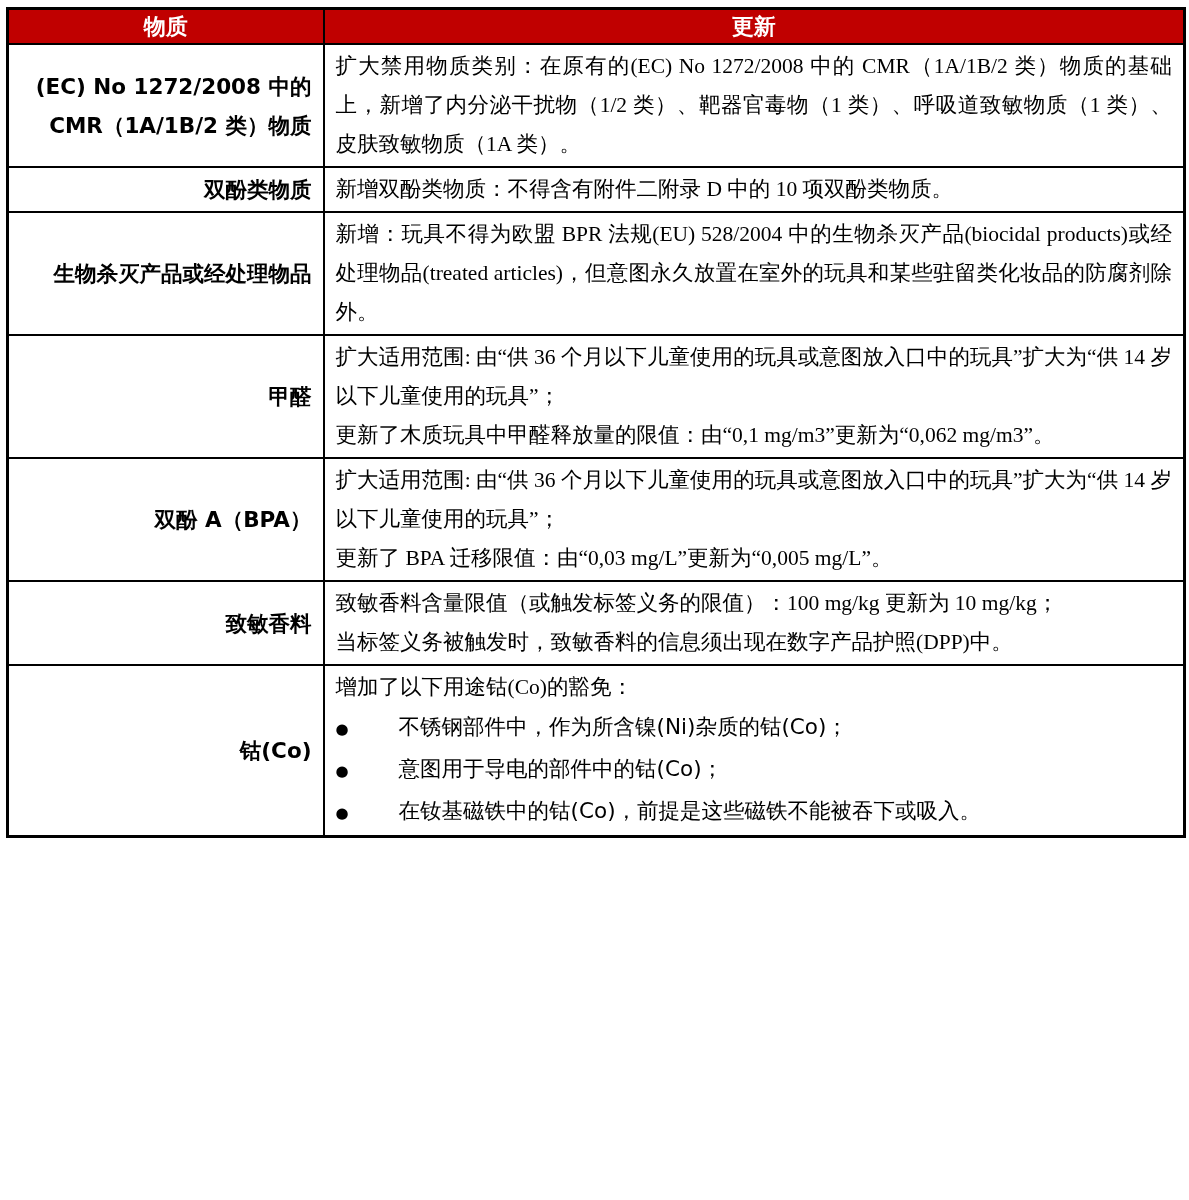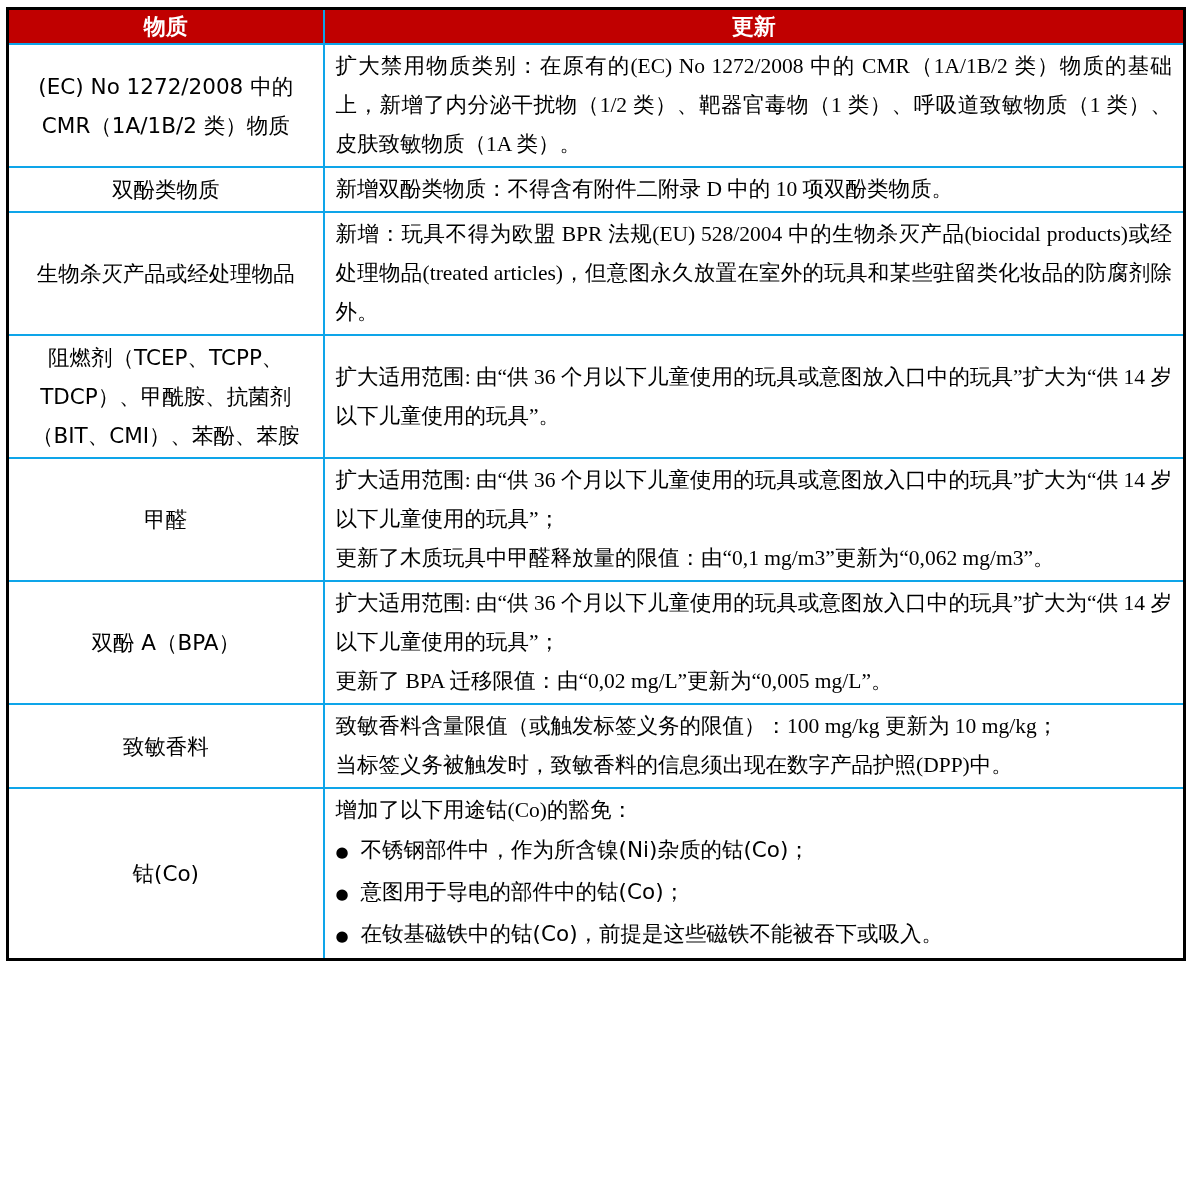--- a/index.html
+++ b/index.html
@@ -19,59 +19,61 @@
   }
   table.reg-table {
     width: 1177px;
     border-collapse: collapse;
     table-layout: fixed;
     border: 3px solid #000000;
   }
   col.col-substance { width: 316px; }
   col.col-update   { width: 861px; }
   th, td {
-    border: 2px solid #0ea5e9;
+    border: 2px solid #000000;
     box-sizing: border-box;
   }
   th.hdr {
     background: #C00000;
     color: #ffffff;
     font-size: 22px;
     font-weight: bold;
     line-height: 29px;
     padding: 2px 4px;
     text-align: center;
   }
   td {
     font-size: 21.5px;
     line-height: 39px;
     padding: 2px 11px;
     vertical-align: middle;
   }
   td.sub {
-    text-align: center;
+    text-align: right;
+    font-weight: bold;
   }
   td.upd p {
     margin: 0;
     text-align: justify;
     font-family: Liberation Serif, serif;
   }
   .bullet-line {
     display: flex;
     align-items: baseline;
   }
   .bullet-line .bullet {
     flex: 0 0 auto;
     font-size: 15px;
     margin-right: 12px;
     line-height: 39px;
   }
   .bullet-line .btext {
     flex: 1 1 auto;
     text-align: justify;
+    margin-left: 38px;
   }
 </style>
 </head>
 <body>
 
 <div class="page">
   <table class="reg-table">
     <colgroup>
       <col class="col-substance">
       <col class="col-update">
@@ -95,37 +97,31 @@
           <p>新增双酚类物质：不得含有附件二附录 D 中的 10 项双酚类物质。</p>
         </td>
       </tr>
       <tr>
         <td class="sub">生物杀灭产品或经处理物品</td>
         <td class="upd">
           <p>新增：玩具不得为欧盟 BPR 法规(EU) 528/2004 中的生物杀灭产品(biocidal products)或经处理物品(treated articles)，但意图永久放置在室外的玩具和某些驻留类化妆品的防腐剂除外。</p>
         </td>
       </tr>
       <tr>
-        <td class="sub">阻燃剂（TCEP、TCPP、TDCP）、甲酰胺、抗菌剂（BIT、CMI）、苯酚、苯胺</td>
-        <td class="upd">
-          <p>扩大适用范围: 由“供 36 个月以下儿童使用的玩具或意图放入口中的玩具”扩大为“供 14 岁以下儿童使用的玩具”。</p>
-        </td>
-      </tr>
-      <tr>
         <td class="sub">甲醛</td>
         <td class="upd">
           <p>扩大适用范围: 由“供 36 个月以下儿童使用的玩具或意图放入口中的玩具”扩大为“供 14 岁以下儿童使用的玩具”；</p>
           <p>更新了木质玩具中甲醛释放量的限值：由“0,1 mg/m3”更新为“0,062 mg/m3”。</p>
         </td>
       </tr>
       <tr>
         <td class="sub">双酚 A（BPA）</td>
         <td class="upd">
           <p>扩大适用范围: 由“供 36 个月以下儿童使用的玩具或意图放入口中的玩具”扩大为“供 14 岁以下儿童使用的玩具”；</p>
-          <p>更新了 BPA 迁移限值：由“0,02 mg/L”更新为“0,005 mg/L”。</p>
+          <p>更新了 BPA 迁移限值：由“0,03 mg/L”更新为“0,005 mg/L”。</p>
         </td>
       </tr>
       <tr>
         <td class="sub">致敏香料</td>
         <td class="upd">
           <p>致敏香料含量限值（或触发标签义务的限值）：100 mg/kg 更新为 10 mg/kg；</p>
           <p>当标签义务被触发时，致敏香料的信息须出现在数字产品护照(DPP)中。</p>
         </td>
       </tr>
       <tr>

